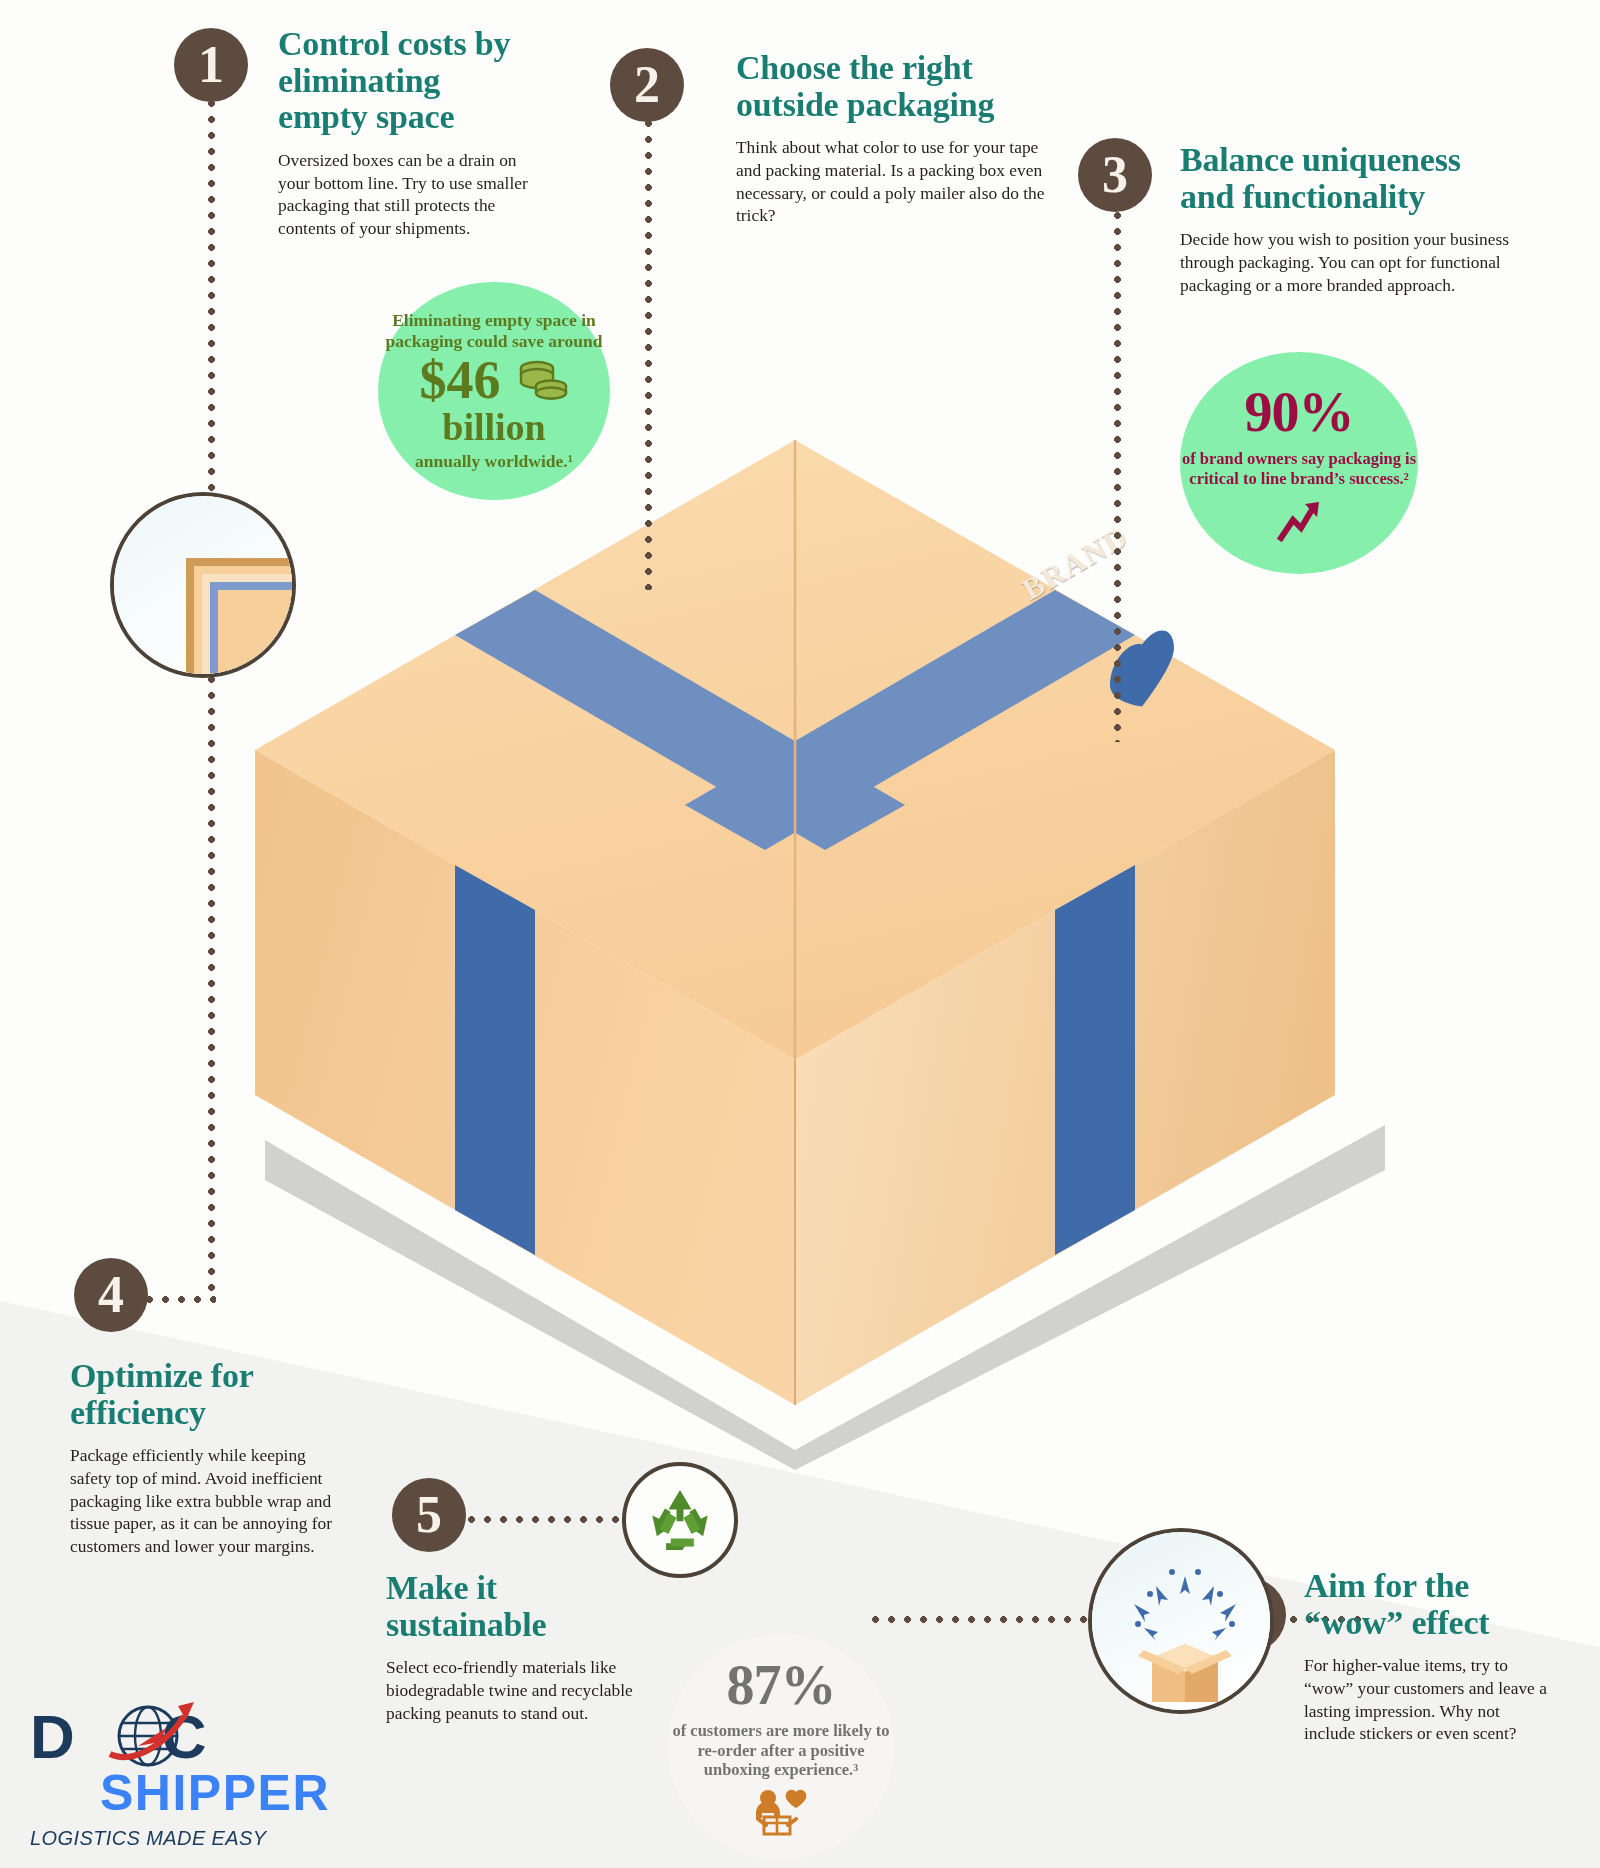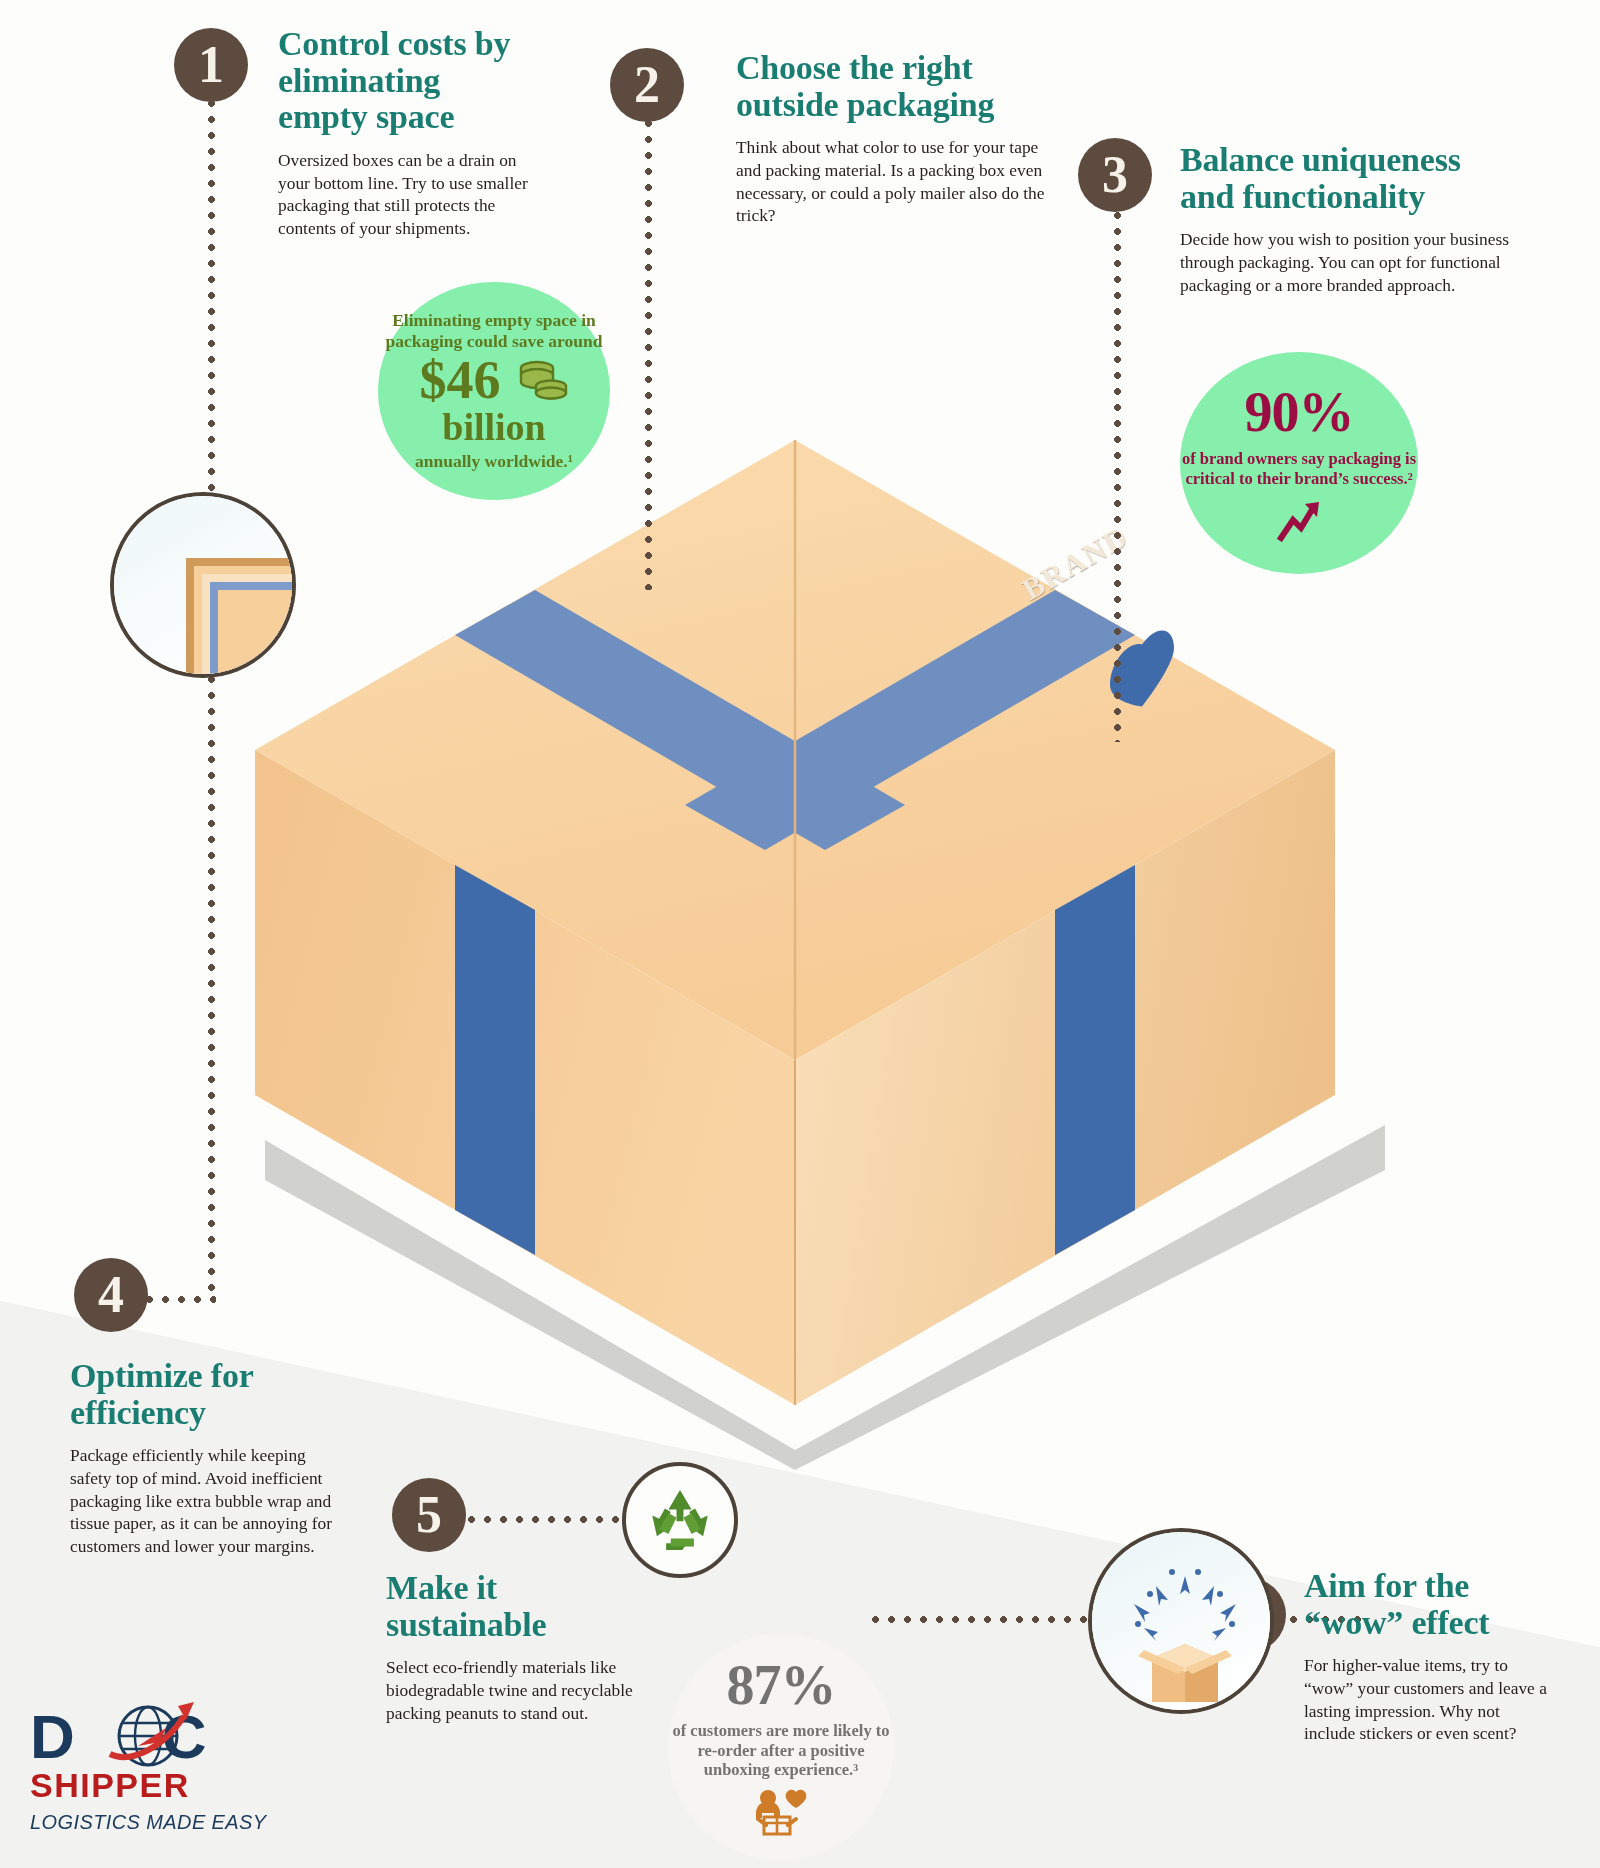--- a/index.html
+++ b/index.html
@@ -161,25 +161,26 @@
     font-family: "Liberation Sans", sans-serif;
     font-weight: 700;
     font-size: 62px;
     color: #1b3a5c;
     letter-spacing: 1px;
     line-height: 74px;
   }
   #logo .shipper {
     font-family: "Liberation Sans", sans-serif;
     font-weight: 700;
-    font-size: 34px;
-    color: #b91c1c;
+    font-size: 50px;
+    color: #3b82f6;
     letter-spacing: 1.5px;
     line-height: 1;
     margin-top: -6px;
+    text-align: right;
   }
   #logo .tagline {
     font-family: "Liberation Sans", sans-serif;
     font-style: italic;
     font-weight: 400;
     font-size: 20px;
     color: #1b3a5c;
     letter-spacing: 0.4px;
     margin-top: 9px;
   }
@@ -371,21 +372,21 @@
           <ellipse cx="34" cy="35" rx="15" ry="5.5"></ellipse>
         </g>
       </svg>
     </div>
     <div class="word">billion</div>
     <div class="foot">annually worldwide.¹</div>
   </div>
 
   <div class="bubble" id="bubble-90">
     <div class="big">90%</div>
-    <div class="foot">of brand owners say packaging is critical to their brand’s success.²</div>
+    <div class="foot">of brand owners say packaging is critical to line brand’s success.²</div>
     <div class="bub-icon">
       <svg width="48" height="44" viewBox="0 0 48 44">
         <path d="M6 40 L18 22 L26 30 L38 10" stroke="#9b0d43" stroke-width="6" fill="none" stroke-linecap="square"></path>
         <polygon points="30,6 44,4 42,19" fill="#9b0d43"></polygon>
       </svg>
     </div>
   </div>
 
   <div class="bubble" id="bubble-87">
     <div class="big">87%</div>

